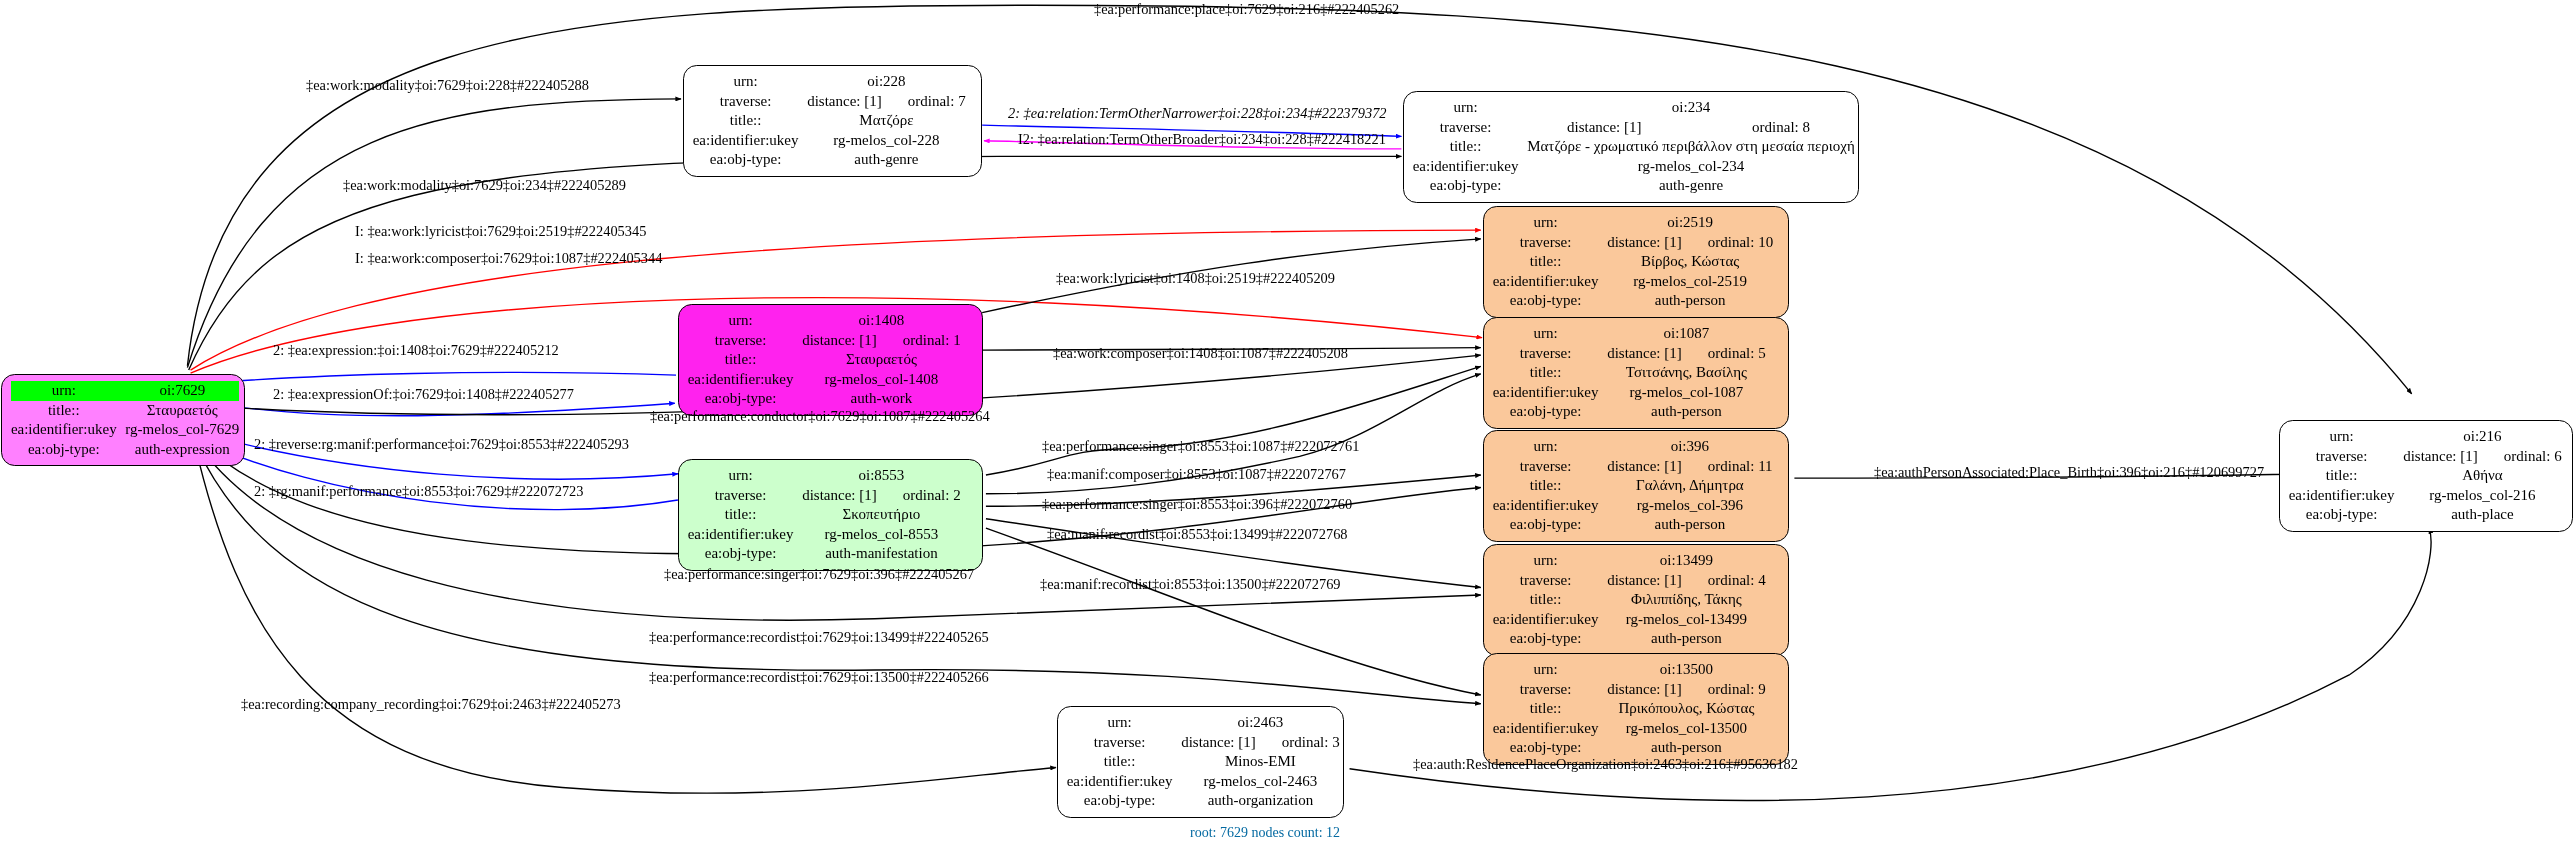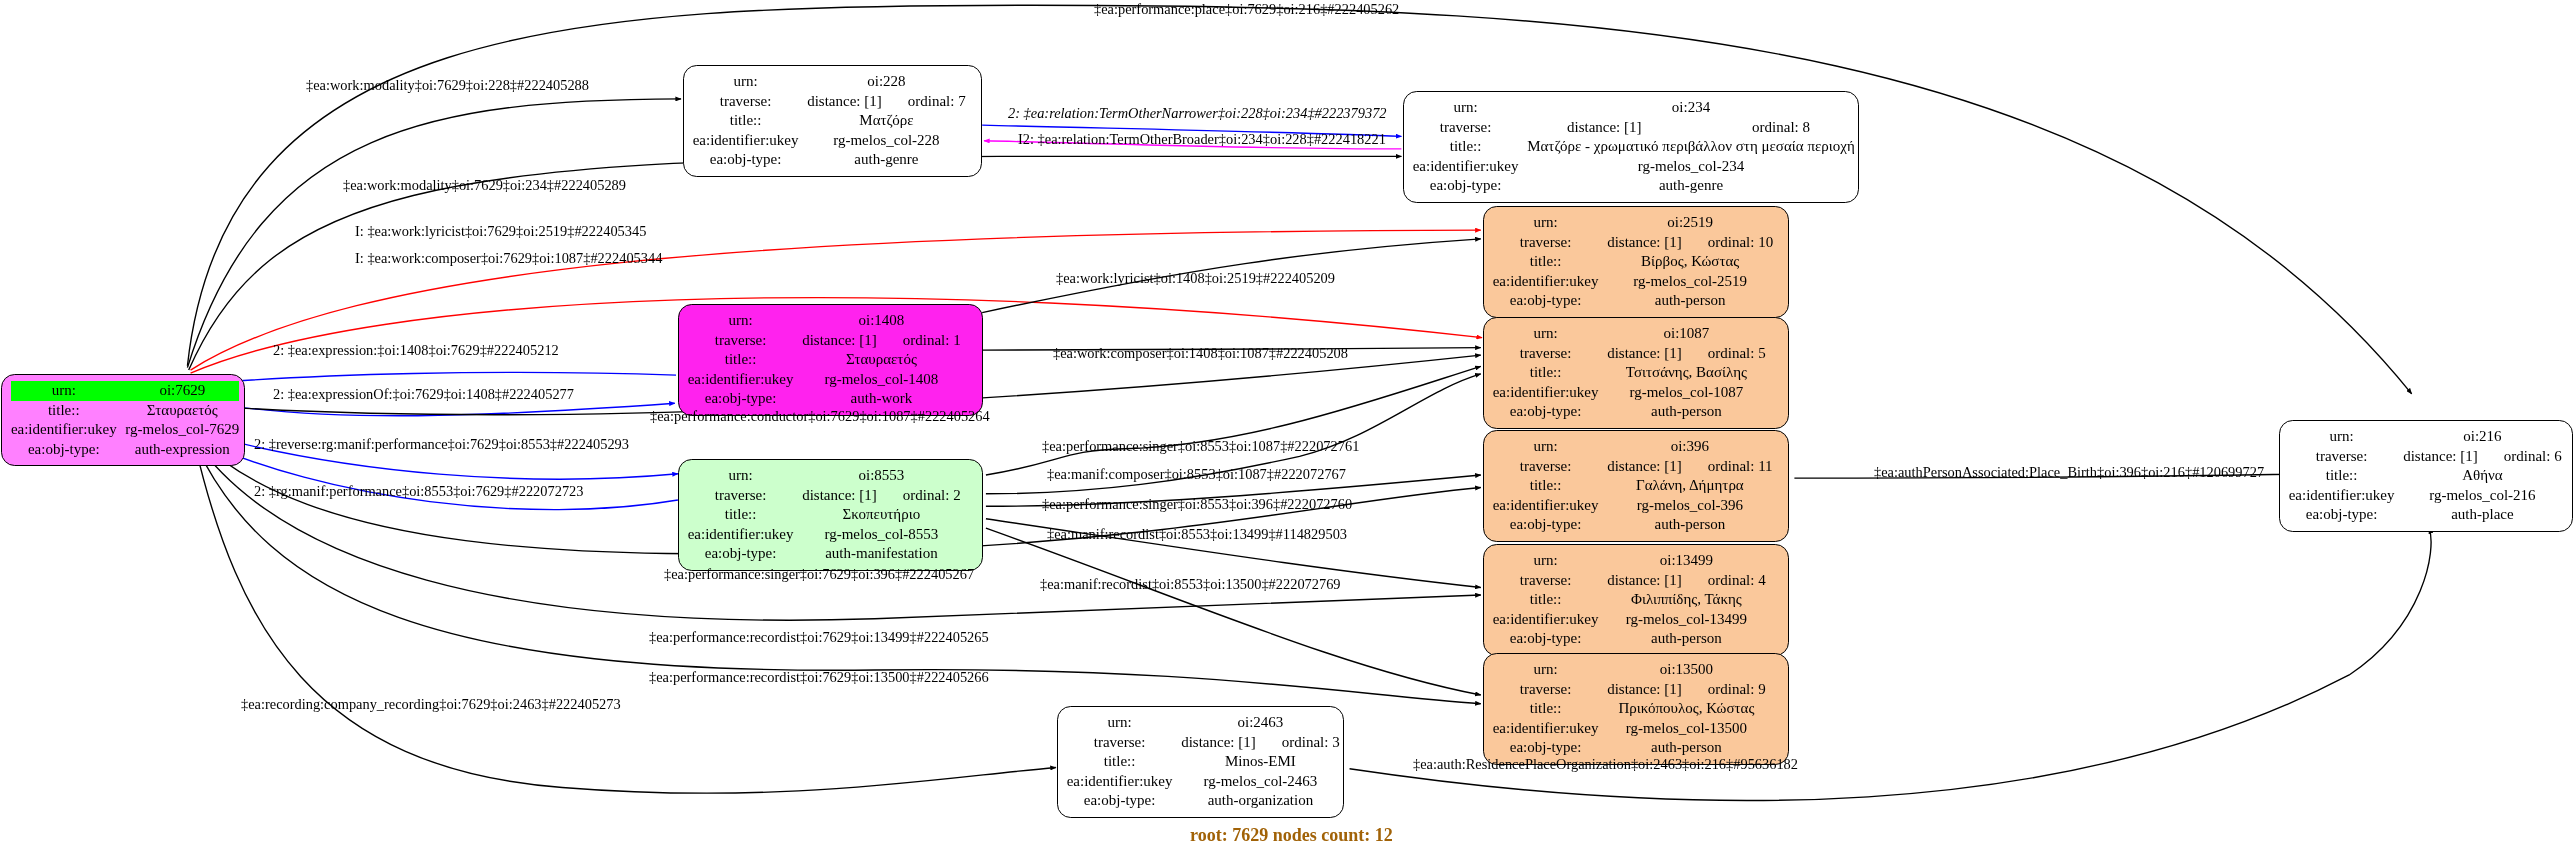--- a/index.html
+++ b/index.html
@@ -61,25 +61,24 @@
     position: absolute;
     font-size: 14.4px;
     line-height: 1.1;
     color: #000000;
     white-space: nowrap;
     z-index: 8;
     background: transparent;
   }
   .footer {
     position: absolute;
-    font-size: 18px;
-    color: #a16207;
+    font-size: 14px;
+    color: #0369a1;
     white-space: nowrap;
     z-index: 8;
-    font-weight: bold;
   }
 </style>
 </head>
 <body>
 
 <div id="canvas">
 
   <svg id="edge-layer" viewBox="0 0 4123 1363" xmlns="http://www.w3.org/2000/svg">
     <defs>
       <marker id="ahB" markerWidth="10" markerHeight="8" refX="9" refY="4" orient="auto" markerUnits="userSpaceOnUse">
@@ -491,21 +490,21 @@
   <div class="elabel" style="left:1056px; top:271px;">‡ea:work:lyricist‡oi:1408‡oi:2519‡#222405209</div>
   <div class="elabel" style="left:273px; top:343px;">2: ‡ea:expression:‡oi:1408‡oi:7629‡#222405212</div>
   <div class="elabel" style="left:1053px; top:346px;">‡ea:work:composer‡oi:1408‡oi:1087‡#222405208</div>
   <div class="elabel" style="left:273px; top:387px;">2: ‡ea:expressionOf:‡oi:7629‡oi:1408‡#222405277</div>
   <div class="elabel" style="left:650px; top:409px;">‡ea:performance:conductor‡oi:7629‡oi:1087‡#222405264</div>
   <div class="elabel" style="left:254px; top:437px;">2: ‡reverse:rg:manif:performance‡oi:7629‡oi:8553‡#222405293</div>
   <div class="elabel" style="left:1042px; top:439px;">‡ea:performance:singer‡oi:8553‡oi:1087‡#222072761</div>
   <div class="elabel" style="left:1047px; top:467px;">‡ea:manif:composer‡oi:8553‡oi:1087‡#222072767</div>
   <div class="elabel" style="left:254px; top:484px;">2: ‡rg:manif:performance‡oi:8553‡oi:7629‡#222072723</div>
   <div class="elabel" style="left:1042px; top:497px;">‡ea:performance:singer‡oi:8553‡oi:396‡#222072760</div>
-  <div class="elabel" style="left:1047px; top:527px;">‡ea:manif:recordist‡oi:8553‡oi:13499‡#114829503</div>
+  <div class="elabel" style="left:1047px; top:527px;">‡ea:manif:recordist‡oi:8553‡oi:13499‡#222072768</div>
   <div class="elabel" style="left:664px; top:567px;">‡ea:performance:singer‡oi:7629‡oi:396‡#222405267</div>
   <div class="elabel" style="left:1040px; top:577px;">‡ea:manif:recordist‡oi:8553‡oi:13500‡#222072769</div>
   <div class="elabel" style="left:1874px; top:465px;">‡ea:authPersonAssociated:Place_Birth‡oi:396‡oi:216‡#120699727</div>
   <div class="elabel" style="left:649px; top:630px;">‡ea:performance:recordist‡oi:7629‡oi:13499‡#222405265</div>
   <div class="elabel" style="left:649px; top:670px;">‡ea:performance:recordist‡oi:7629‡oi:13500‡#222405266</div>
   <div class="elabel" style="left:241px; top:697px;">‡ea:recording:company_recording‡oi:7629‡oi:2463‡#222405273</div>
   <div class="elabel" style="left:1413px; top:757px;text-align:center;">‡ea:auth:ResidencePlaceOrganization‡oi:2463‡oi:216‡#95636182</div>
 
   <div class="footer" style="left:1190px; top:825px;">root: 7629 nodes count: 12</div>
 

